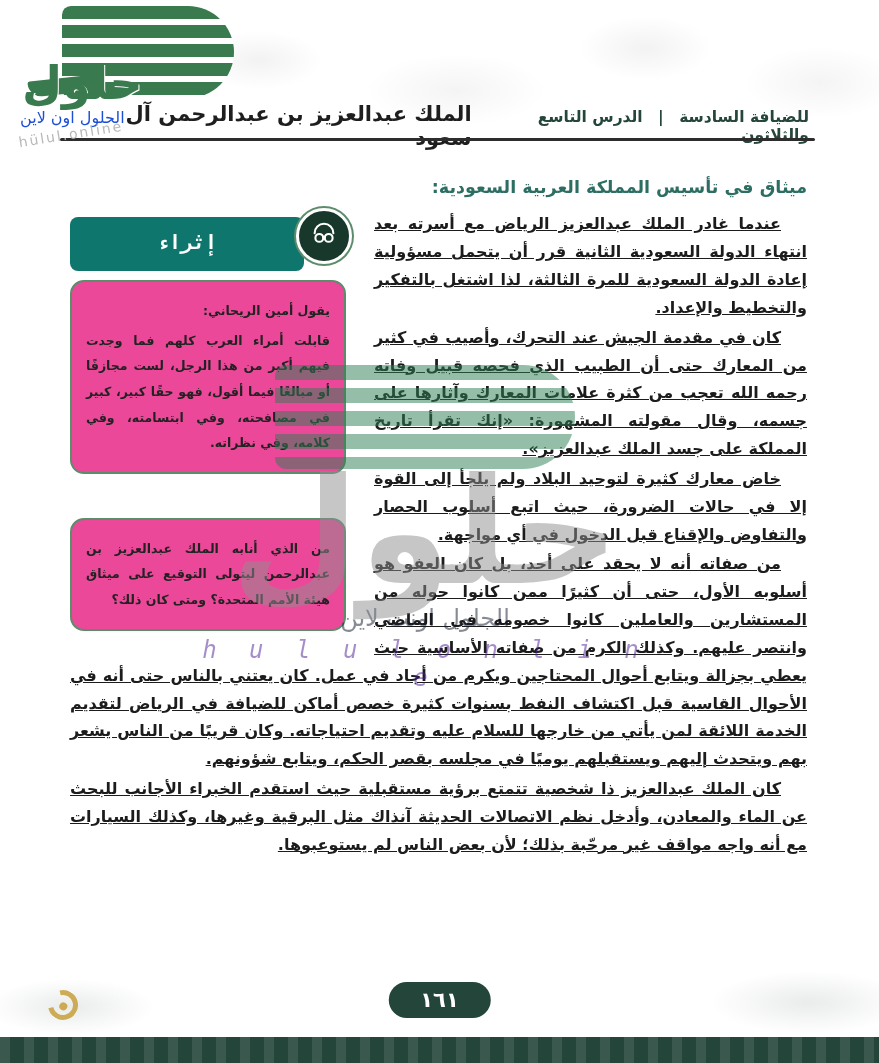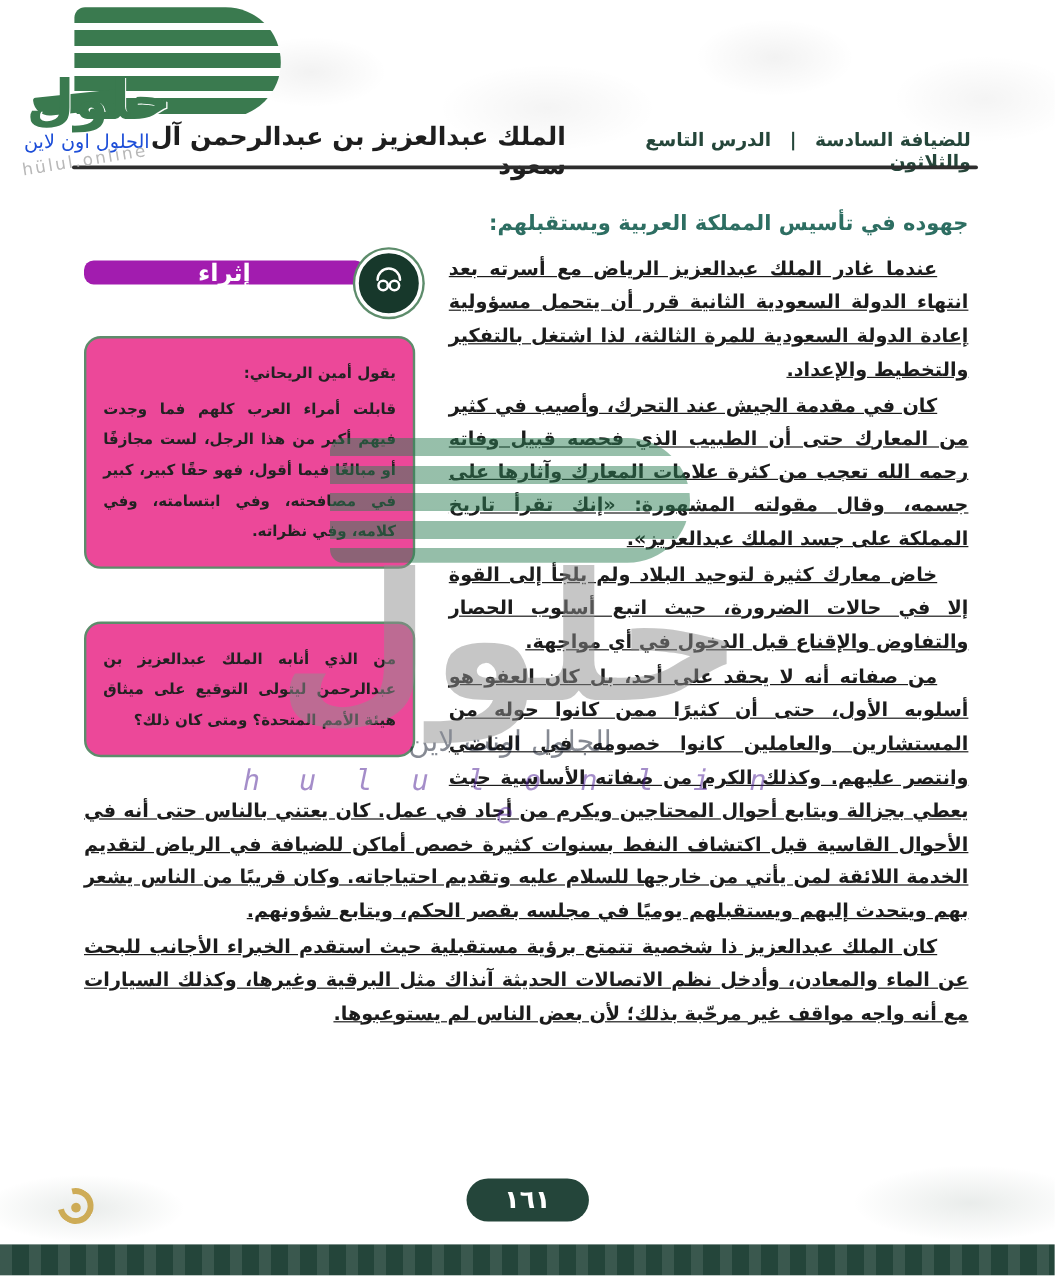--- a/index.html
+++ b/index.html
@@ -73,24 +73,24 @@
   }
   .heading { color:#2d6e62; font-size:17.5px; font-weight:bold; margin-bottom:8px; }
   .para { text-indent:26px; margin-bottom:2px;text-decoration:underline; }
 
   
   .boxes { float:left; width:276px; margin:36px 28px 6px 0; }
   .sb { direction:rtl; }
   .sb + .sb { margin-top:44px; }
   .sb-head { position:relative; height:56px; }
   .sb-title {
-    position:absolute; top:9px; left:0; right:42px; height:20px;
-    background:#a21caf; border-radius:8px; color:#ffffff;
+    position:absolute; top:9px; left:0; right:42px; height:54px;
+    background:#0f766e; border-radius:8px; color:#ffffff;
     font-size:20px; font-weight:bold;
-    display:flex; align-items:center; justify-content:center;
+    display:flex; align-items:center; justify-content:center;font-family:Liberation Mono, monospace;
   }
   .sb-circle {
     position:absolute; top:0; right:-6px; width:56px; height:56px; border-radius:50%;
     background:#17382b; border:3px solid #ffffff; box-shadow:0 0 0 2px #5d8c6b;
     display:flex; align-items:center; justify-content:center; z-index:2;
   }
   .sb-body {
     margin-top:16px; border:2px solid #5d8c6b; border-radius:14px;
     padding:16px 14px; font-size:12.5px; line-height:2.05; font-weight:bold;
     color:#222; text-align:justify; background:#ec4899;
@@ -183,21 +183,21 @@
           <div class="sb-text">قابلت أمراء العرب كلهم فما وجدت فيهم أكبر من هذا الرجل، لست مجازفًا أو مبالغًا فيما أقول، فهو حقًا كبير، كبير في مصافحته، وفي ابتسامته، وفي كلامه، وفي نظراته.</div>
         </div>
       </section>
 
       <section class="sb">
         <div class="sb-body">من الذي أنابه الملك عبدالعزيز بن عبدالرحمن ليتولى التوقيع على ميثاق هيئة الأمم المتحدة؟ ومتى كان ذلك؟</div>
       </section>
 
     </aside>
 
-    <h2 class="heading">جهوده في تأسيس المملكة العربية ويستقبلهم:</h2>
+    <h2 class="heading">ميثاق في تأسيس المملكة العربية السعودية:</h2>
     <p class="para">عندما غادر الملك عبدالعزيز الرياض مع أسرته بعد انتهاء الدولة السعودية الثانية قرر أن يتحمل مسؤولية إعادة الدولة السعودية للمرة الثالثة، لذا اشتغل بالتفكير والتخطيط والإعداد.</p>
     <p class="para">كان في مقدمة الجيش عند التحرك، وأصيب في كثير من المعارك حتى أن الطبيب الذي فحصه قبيل وفاته رحمه الله تعجب من كثرة علامات المعارك وآثارها على جسمه، وقال مقولته المشهورة: «إنك تقرأ تاريخ المملكة على جسد الملك عبدالعزيز».</p>
     <p class="para">خاض معارك كثيرة لتوحيد البلاد ولم يلجأ إلى القوة إلا في حالات الضرورة، حيث اتبع أسلوب الحصار والتفاوض والإقناع قبل الدخول في أي مواجهة.</p>
     <p class="para">من صفاته أنه لا يحقد على أحد، بل كان العفو هو أسلوبه الأول، حتى أن كثيرًا ممن كانوا حوله من المستشارين والعاملين كانوا خصومه في الماضي وانتصر عليهم. وكذلك الكرم من صفاته الأساسية حيث يعطي بجزالة ويتابع أحوال المحتاجين ويكرم من أجاد في عمل. كان يعتني بالناس حتى أنه في الأحوال القاسية قبل اكتشاف النفط بسنوات كثيرة خصص أماكن للضيافة في الرياض لتقديم الخدمة اللائقة لمن يأتي من خارجها للسلام عليه وتقديم احتياجاته. وكان قريبًا من الناس يشعر بهم ويتحدث إليهم ويستقبلهم يوميًا في مجلسه بقصر الحكم، ويتابع شؤونهم.</p>
     <p class="para">كان الملك عبدالعزيز ذا شخصية تتمتع برؤية مستقبلية حيث استقدم الخبراء الأجانب للبحث عن الماء والمعادن، وأدخل نظم الاتصالات الحديثة آنذاك مثل البرقية وغيرها، وكذلك السيارات مع أنه واجه مواقف غير مرحّبة بذلك؛ لأن بعض الناس لم يستوعبوها.</p>
   </main>
 
   <div class="watermark">
     <div class="wm-mark"></div>
     <div class="wm-word">حلول</div>

